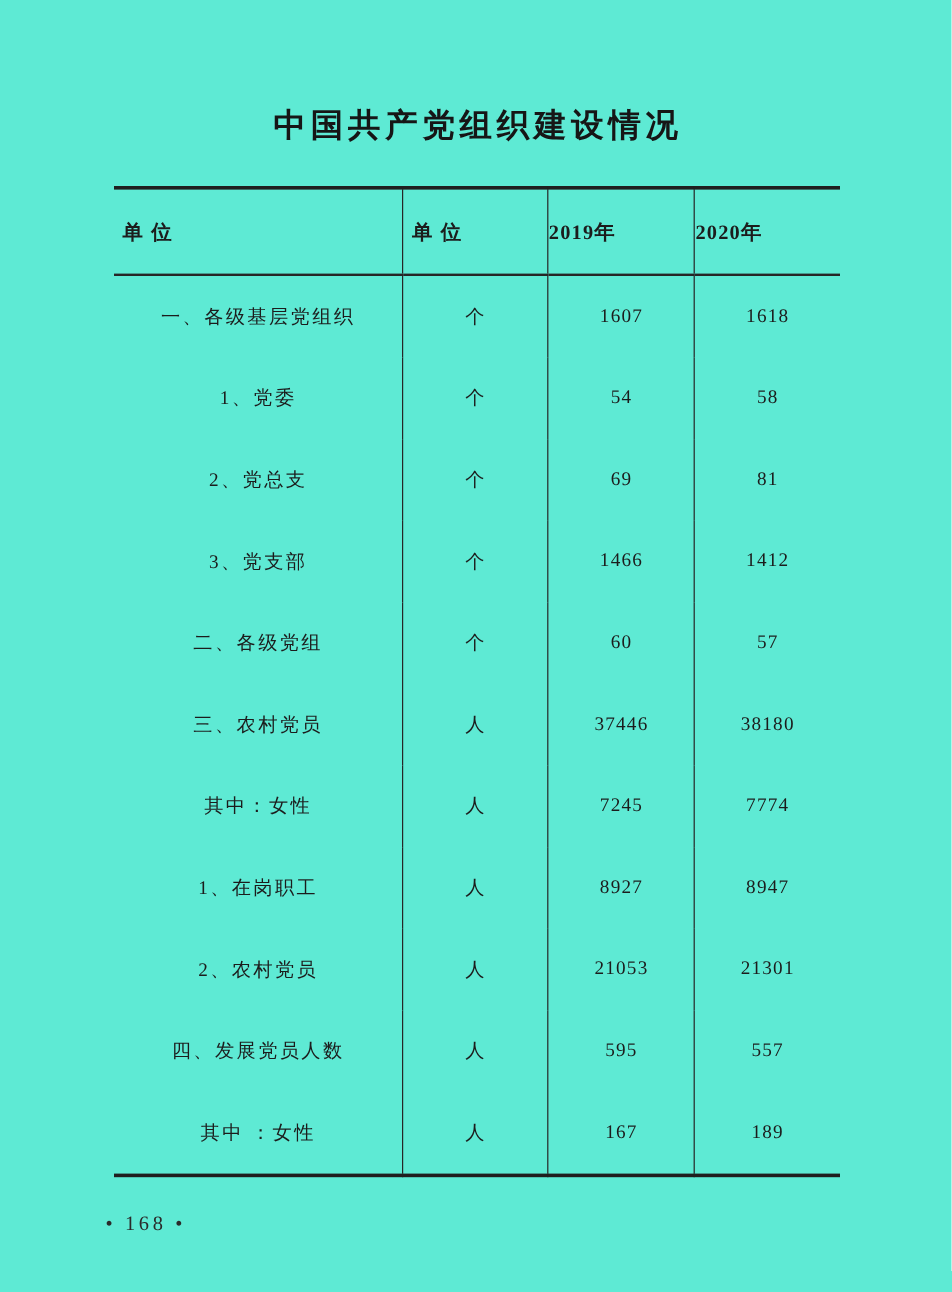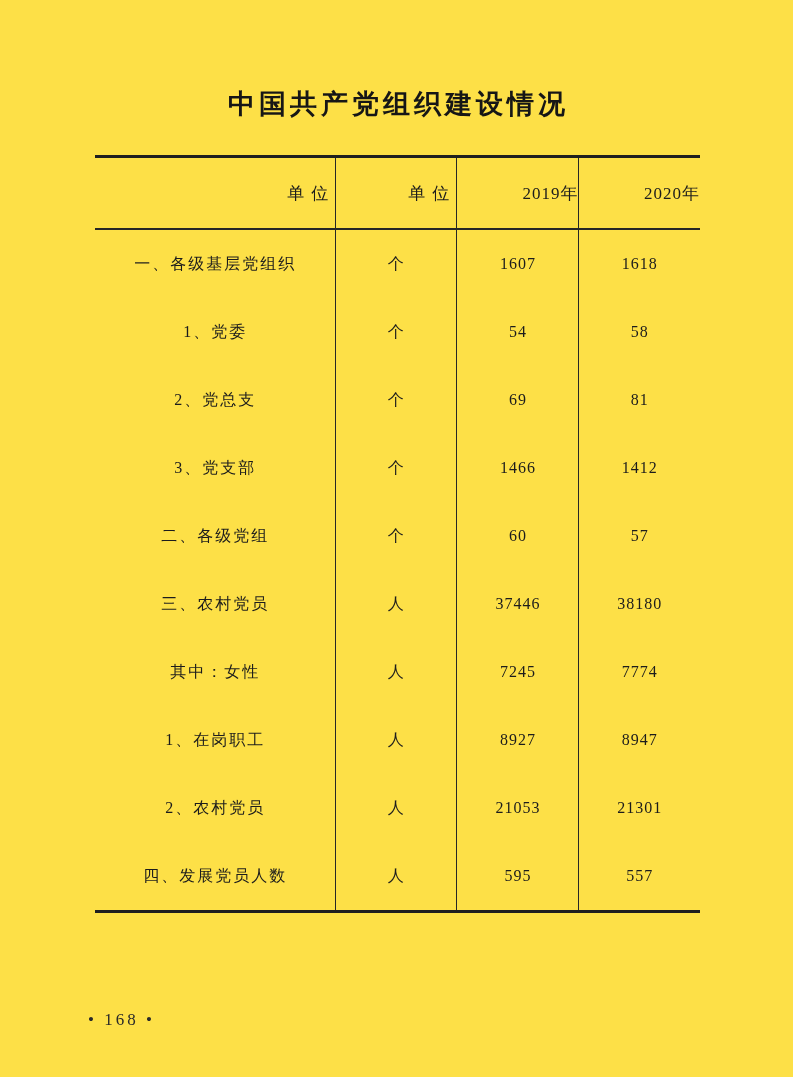--- a/index.html
+++ b/index.html
@@ -4,21 +4,21 @@
 <style>
   html, body {
     margin: 0;
     padding: 0;
     background: #ffffff;
   }
   .page {
     position: relative;
     width: 793px;
     height: 1077px;
-    background: #fde047;
+    background: #5eead4;
     font-family: "Liberation Serif", "DejaVu Serif", serif;
     color: #1c1c1c;
     overflow: hidden;
   }
   .title {
     position: absolute;
     top: 86px;
     left: 0;
     width: 100%;
     margin: 0;
@@ -40,23 +40,23 @@
     border-bottom: 3px solid #1f1f1f;
   }
   table.stats col.c1 { width: 39.8%; }
   table.stats col.c2 { width: 20.0%; }
   table.stats col.c3 { width: 20.2%; }
   table.stats col.c4 { width: 20.0%; }
 
   table.stats thead th {
     height: 70px;
     border-bottom: 2px solid #262626;
-    font-weight: normal;
+    font-weight: bold;
     font-size: 17px;
-    text-align: right;
+    text-align: left;
     vertical-align: middle;
     color: #1c1c1c;
     padding: 0;
   }
   table.stats thead th:nth-child(1),
   table.stats thead th:nth-child(2) {
     letter-spacing: 7px;
     text-indent: 7px;
   }
   table.stats thead th:nth-child(3),
@@ -170,18 +170,24 @@
           <td>人</td>
           <td>21053</td>
           <td>21301</td>
         </tr>
         <tr>
           <td>四、发展党员人数</td>
           <td>人</td>
           <td>595</td>
           <td>557</td>
         </tr>
+        <tr>
+          <td>其中 ：女性</td>
+          <td>人</td>
+          <td>167</td>
+          <td>189</td>
+        </tr>
       </tbody>
   </table>
 
   <div class="footer">• 168 •</div>
 
 </div>
 
 </body></html>

